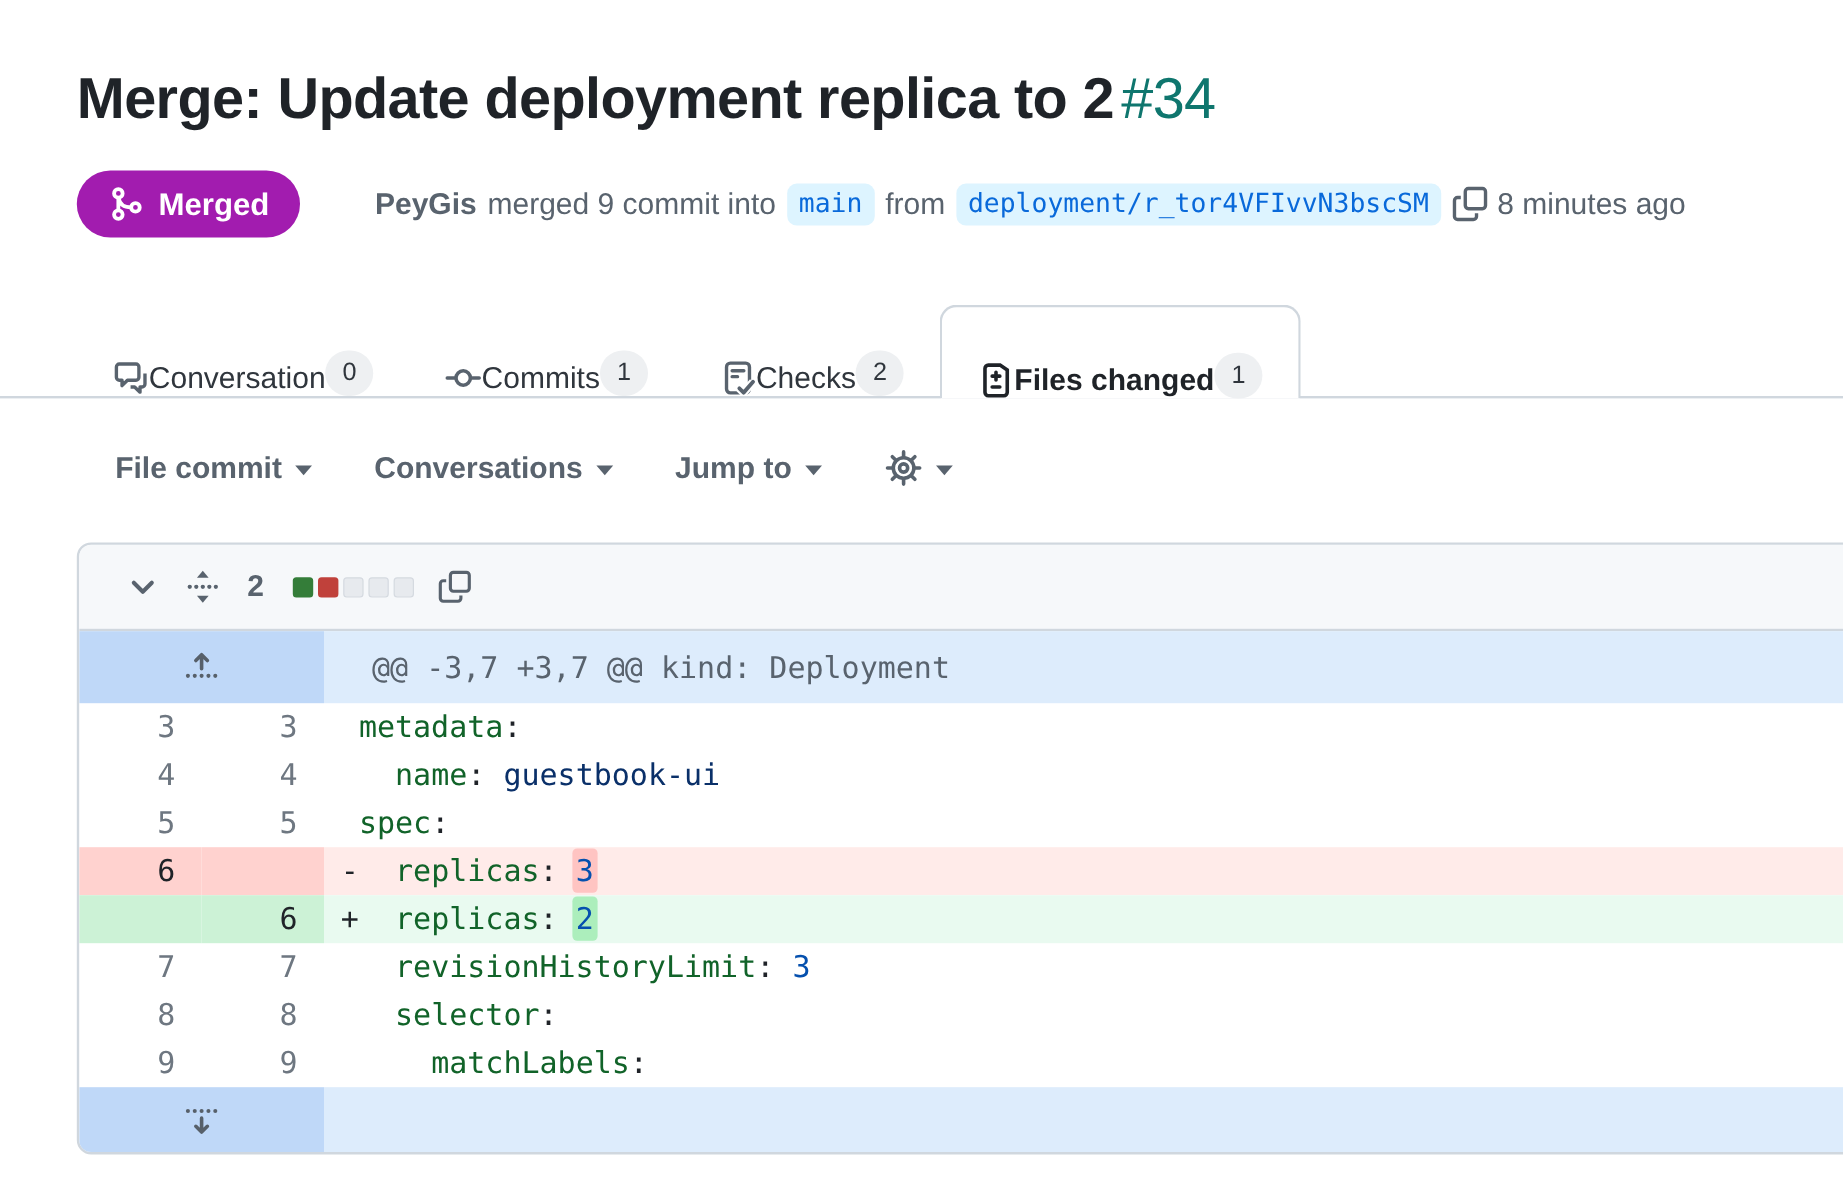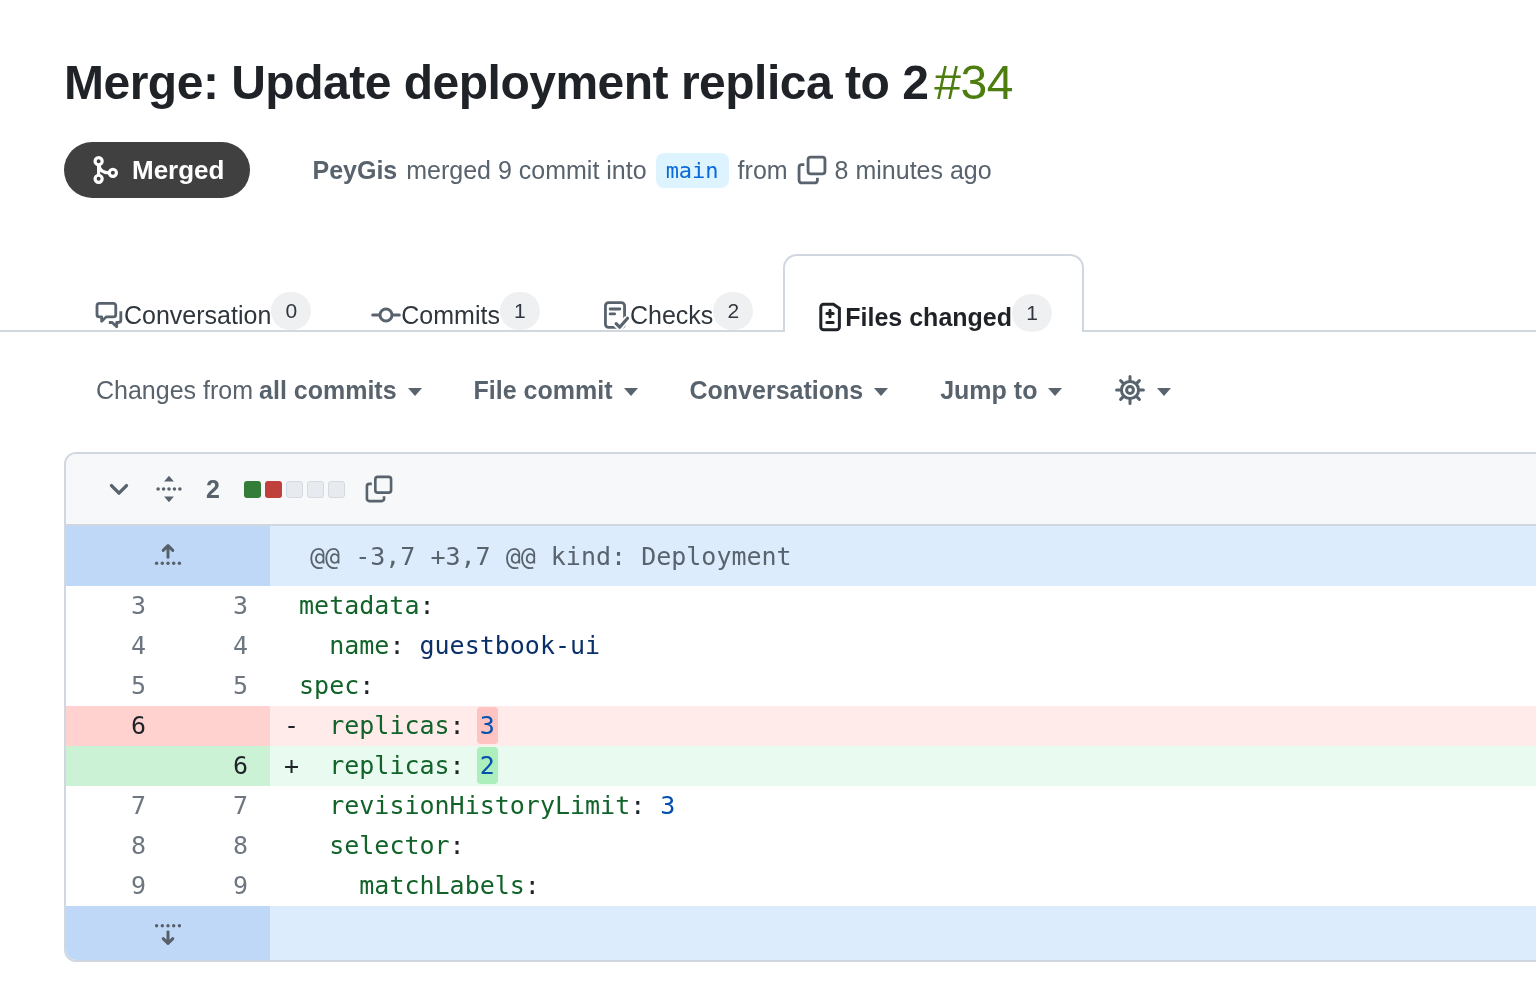--- a/index.html
+++ b/index.html
@@ -1,21 +1,21 @@
 <!DOCTYPE html>
 <html><head>
 <meta charset="utf-8">
 <style>
   * { margin:0; padding:0; box-sizing:border-box; }
   html,body { width:1536px; height:994px; overflow:hidden; background:#fff;
     font-family:"Liberation Sans","DejaVu Sans",sans-serif; color:#1f2328; }
 
   
   .pr-title { margin:54px 64px 0 64px; font-size:48px; line-height:58px; font-weight:600; color:#1f2328; letter-spacing:-0.5px; }
-  .pr-title .pr-number { font-weight:400; color:#4d7c0f; margin-left:6px; }
+  .pr-title .pr-number { font-weight:400; color:#0f766e; margin-left:6px; }
 
   .meta-row { margin:30px 64px 0 64px; display:flex; align-items:center; height:56px; }
   .state-badge { display:inline-flex; align-items:center; gap:12px; height:56px; padding:0 26px;
     border-radius:28px; background:#8250df; color:#fff; font-size:26px; font-weight:600; }
   .meta-text { display:flex; align-items:center; margin-left:18px; font-size:25px; color:#59636e; flex-wrap:nowrap; }
   .meta-text .author { font-weight:700; color:#59636e; margin-right:9px;margin-left:44px; }
   .meta-text .plain { margin-right:9px; }
   .branch-label { font-family:"DejaVu Sans Mono","Liberation Mono",monospace; font-size:22px; color:#0969da;
     background:#ddf4ff; padding:5px 10px; border-radius:8px; margin-right:9px; }
   .copy-btn { display:inline-flex; align-items:center; color:#59636e; background:none; border:none; cursor:pointer; margin-right:8px; }
@@ -74,36 +74,37 @@
   .expander-body { flex:1; background:#ddecfc; }
 
   svg { display:block; }
 </style>
 </head>
 <body>
 
 <h1 class="pr-title"><span>Merge: Update deployment replica to 2</span><span class="pr-number">#34</span></h1>
 
 <div class="meta-row">
-  <span class="state-badge" style="background: #404040;">
+  <span class="state-badge" style="background: #a21caf;">
     <span>
       <svg width="30" height="30" viewBox="0 0 16 16" fill="none" stroke="#fff" stroke-width="1.7">
         <circle cx="4.6" cy="3.3" r="1.9"></circle>
           <circle cx="4.6" cy="12.7" r="1.9"></circle>
           <circle cx="12.2" cy="9.5" r="1.9"></circle>
         <path d="M4.6 5.2 V10.8 M4.8 5.6 C5.2 8.4 7.6 9.5 10.3 9.5"></path>
       </svg>
     </span>
     <span>Merged</span>
   </span>
   <span class="meta-text">
     <span class="author">PeyGis</span>
     <span class="plain">merged 9 commit into</span>
     <span class="branch-label" style="color: rgb(9, 105, 218); background: rgb(221, 244, 255); text-align: center;">main</span>
     <span class="plain">from</span>
+    <span class="branch-label" style="color: rgb(9, 105, 218); background: rgb(221, 244, 255);">deployment/r_tor4VFIvvN3bscSM</span>
     <button class="copy-btn">
       <span>
         <svg width="30" height="30" viewBox="0 0 16 16" fill="none" stroke="currentColor" stroke-width="1.5">
           <rect x="5.9" y="1.1" width="9" height="9" rx="1.4"></rect>
           <path d="M3.9 5.1 H2.5 A1.4 1.4 0 0 0 1.1 6.5 v7 A1.4 1.4 0 0 0 2.5 14.9 h7 A1.4 1.4 0 0 0 10.9 13.5 V12.1"></path>
         </svg>
       </span>
     </button>
     <span class="plain">8 minutes ago</span>
   </span>
@@ -149,25 +150,20 @@
         <path d="M3.1 2.7 a1.5 1.5 0 0 1 1.5-1.5 h5.2 L13 3.4 v9.9 a1.5 1.5 0 0 1-1.5 1.5 h-6.9 a1.5 1.5 0 0 1-1.5-1.5 Z"></path>
         <path d="M8 4.4 v3.4 M6.3 6.1 h3.4 M6.3 10.9 h3.4"></path>
       </svg>
     </span>
     <span>Files changed</span>
     <span class="counter">1</span>
   </button>
 </nav>
 
 <div class="toolbar">
-  <button class="tb-item">
-    <span>Changes from</span>
-    <span class="b">all commits</span>
-    <span class="caret"></span>
-  </button>
   <button class="tb-item">
     <span class="b">File commit</span>
     <span class="caret"></span>
   </button>
   <button class="tb-item">
     <span class="b">Conversations</span>
     <span class="caret"></span>
   </button>
   <button class="tb-item">
     <span class="b">Jump to</span>

